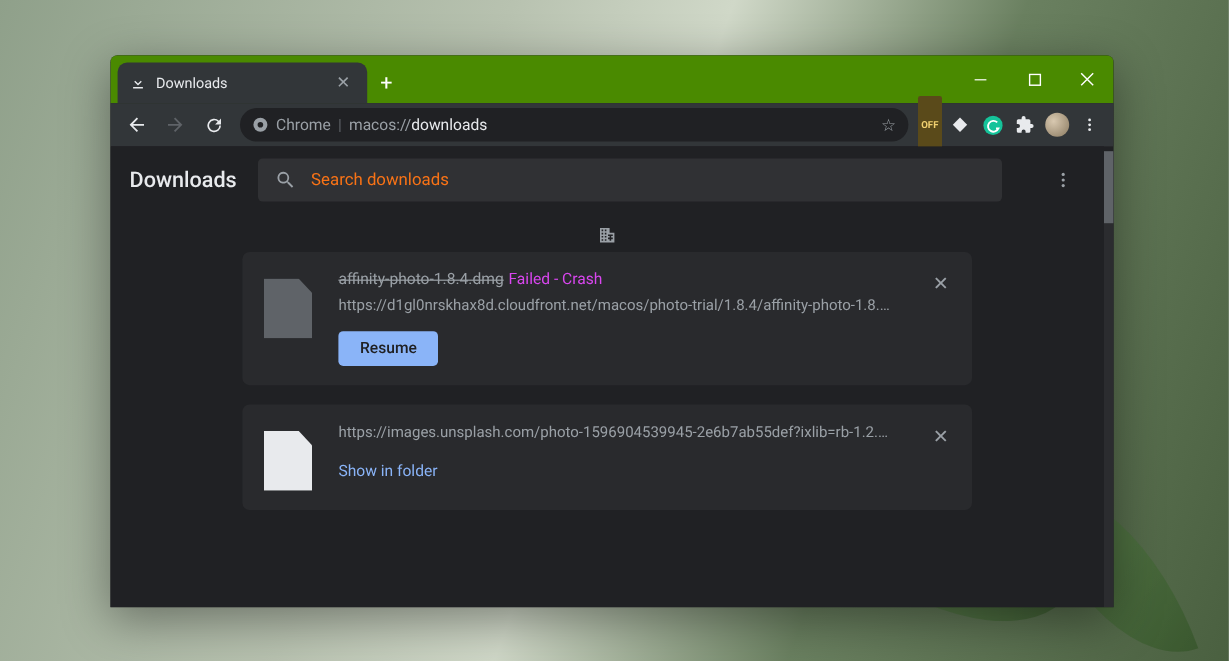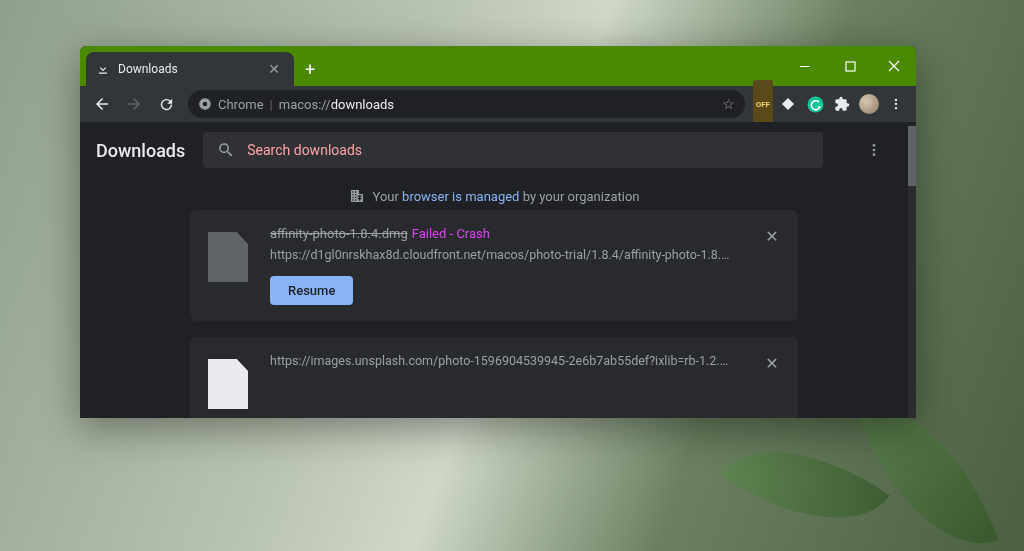--- a/index.html
+++ b/index.html
@@ -1,21 +1,21 @@
 <!DOCTYPE html>
 <html><head>
 <meta charset="utf-8">
 <style>
 *{margin:0;padding:0;box-sizing:border-box;font-family:Roboto,Arial,sans-serif;-webkit-font-smoothing:antialiased}
 body{width:1024px;height:551px;background:linear-gradient(110deg,#8fa08a 0%,#b8c2b0 35%,#d0d8c8 50%,#6a8060 70%,#4a6040 100%);overflow:hidden;position:relative}
 .leaf{position:absolute;right:-20px;bottom:-30px;width:280px;height:280px;opacity:.55}
 .leaf::before,.leaf::after{content:"";position:absolute;width:90px;height:170px;background:linear-gradient(150deg,#5a8a4a,#2d5020);border-radius:0 100% 0 100%;transform-origin:bottom left}
 .leaf::before{right:40px;bottom:10px;transform:rotate(-20deg)}
 .leaf::after{right:120px;bottom:20px;transform:rotate(-55deg);width:80px;height:150px}
-.chrome-window{position:absolute;left:80px;top:46px;width:836px;height:372px;background:#202124;border-radius:6px 6px 0 0;overflow:hidden;box-shadow:0 10px 40px rgba(0,0,0,.4)}
+.chrome-window{position:absolute;left:92px;top:46px;width:836px;height:460px;background:#202124;border-radius:6px 6px 0 0;overflow:hidden;box-shadow:0 10px 40px rgba(0,0,0,.4)}
 .titlebar{height:40px;background:#4a8a00;display:flex;align-items:flex-end}
 .tab{margin-left:6px;height:34px;width:208px;background:#323639;border-radius:8px 8px 0 0;display:flex;align-items:center;padding:0 10px;color:#e8eaed;font-size:12px;gap:8px}
 .tab-icon svg{width:14px;height:14px;display:block}
 .tab-title{flex:1;white-space:nowrap;overflow:hidden}
 .tab-close{color:#9aa0a6;font-size:14px;line-height:1;cursor:pointer;padding:2px 4px}
 .newtab{width:28px;height:28px;display:flex;align-items:center;justify-content:center;color:#fff;font-size:18px;margin:0 4px 3px 2px;border-radius:50%;cursor:pointer}
 .win-controls{margin-left:auto;display:flex;height:40px}
 .win-btn{width:44px;display:flex;align-items:center;justify-content:center;color:#fff;cursor:pointer}
 .addrbar{height:36px;background:#323639;display:flex;align-items:center;padding:0 8px;gap:4px}
 .nav-btn{width:28px;height:28px;display:flex;align-items:center;justify-content:center;color:#9aa0a6;border-radius:50%;cursor:pointer}
@@ -27,21 +27,21 @@
 .url-dim{color:#9aa0a6}
 .omni-star{margin-left:auto;color:#9aa0a6;font-size:14px}
 .ext-row{display:flex;align-items:center;gap:3px}
 .ext{width:24px;height:24px;display:flex;align-items:center;justify-content:center;border-radius:50%;cursor:pointer;font-size:14px}
 .badge-off{background:#5a4a1a;color:#f0d070;font-size:8px;font-weight:700;padding:20px 3px;border-radius:2px;width:auto;height:auto}
 .content{position:absolute;top:76px;left:0;right:8px;bottom:0;background:#202124;overflow-y:auto}
 .sb{position:absolute;right:0;top:80px;width:8px;bottom:0;background:#2b2c2f}
 .sb-thumb{position:absolute;right:0;top:0;width:8px;height:60px;background:#5f6368}
 .toolbar{height:56px;display:flex;align-items:center;padding:0 16px;gap:14px}
 .page-title{color:#e8eaed;font-size:18px;font-weight:500;margin-right:4px}
-.searchbox{flex:1;max-width:620px;height:36px;background:#303134;border-radius:4px;display:flex;align-items:center;padding:0 14px;gap:12px;color:#fca5a5;font-size:14px}
+.searchbox{flex:1;max-width:620px;height:36px;background:#303134;border-radius:4px;display:flex;align-items:center;padding:0 14px;gap:12px;color:#f97316;font-size:14px}
 .more{width:36px;height:36px;display:flex;align-items:center;justify-content:center;color:#9aa0a6;cursor:pointer;margin-left:auto}
 .managed-bar{display:flex;align-items:center;justify-content:center;gap:8px;color:#9aa0a6;font-size:13px;padding:10px 0 6px}
 .managed-bar .link{color:#8ab4f8}
 .list{padding:0 110px}
 .date-header{color:#9aa0a6;font-size:14px;padding:14px 0 10px}
 .card{background:#292a2d;border-radius:6px;padding:16px 18px;margin-bottom:16px;display:flex;gap:22px;position:relative}
 .file-thumb{width:40px;height:50px;margin-top:6px;flex-shrink:0;position:relative}
 .file-thumb::before{content:"";position:absolute;inset:0;background:#e8eaed;clip-path:polygon(0 0,72% 0,100% 24%,100% 100%,0 100%)}
 .file-thumb.dim::before{background:#5f6368}
 .card-body{flex:1;min-width:0}
@@ -170,23 +170,20 @@
             <circle cx="12" cy="12" r="2"></circle>
             <circle cx="12" cy="19" r="2"></circle>
           </svg>
         </div>
     </div>
 
     <div class="managed-bar">
       <svg width="16" height="16" viewBox="0 0 24 24" fill="#9aa0a6">
           <path d="M3 21V3h12v6h6v12H3zm2-2h2v-2H5v2zm0-4h2v-2H5v2zm0-4h2V9H5v2zm0-4h2V5H5v2zm4 12h2v-2H9v2zm0-4h2v-2H9v2zm0-4h2V9H9v2zm0-4h2V5H9v2zm4 12h6v-8h-6v2h2v2h-2v2h2v2h-2zm4-6v2h2v-2h-2zm0 4v2h2v-2h-2z"></path>
         </svg>
-      <span>
-        <span>Your </span><span class="link">browser is managed</span><span> by your organization</span>
-      </span>
     </div>
 
     <div class="list">
 
       <div class="card">
         <div class="file-thumb dim"></div>
         <div class="card-body">
           <div class="line1">
             <span class="fname">affinity-photo-1.8.4.dmg</span>
             <span class="status">Failed - Crash</span>
@@ -196,20 +193,23 @@
             <button class="resume-btn">Resume</button>
           </div>
         </div>
         <div class="card-close">✕</div>
       </div>
 
       <div class="card">
         <div class="file-thumb"></div>
         <div class="card-body">
           <div class="src">https://images.unsplash.com/photo-1596904539945-2e6b7ab55def?ixlib=rb-1.2.1&amp;q…</div>
+          <div class="actions">
+            <span class="link-action">Show in folder</span>
+          </div>
         </div>
         <div class="card-close">✕</div>
       </div>
 
     </div>
   </div>
 
   <div class="sb">
     <div class="sb-thumb"></div>
   </div>

